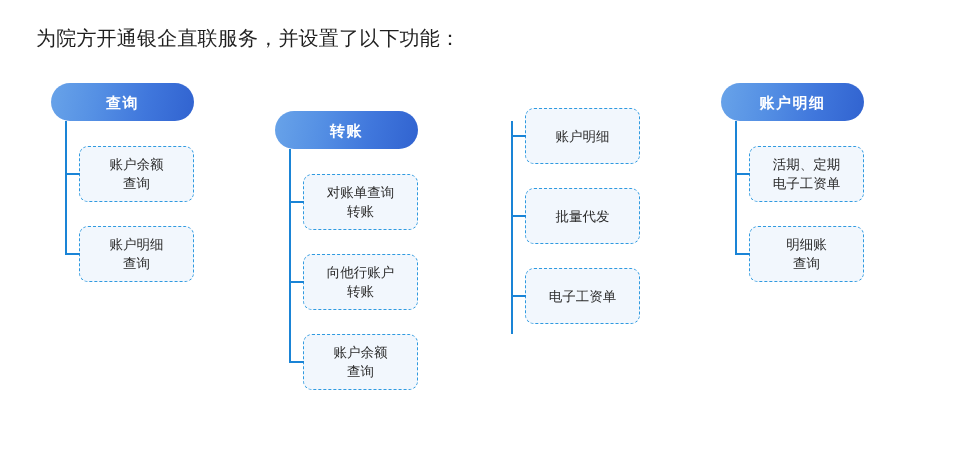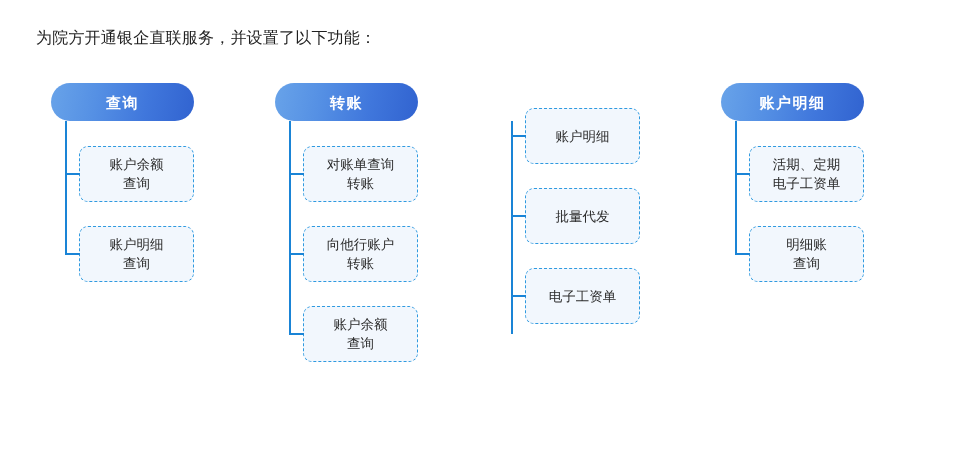--- a/index.html
+++ b/index.html
@@ -20,35 +20,35 @@
     position: relative;
     width: 960px;
     height: 454px;
   }
 
   
   .intro {
     position: absolute;
     left: 36px;
     top: 28px;
-    font-size: 16px;
+    font-size: 20px;
     line-height: 20px;
     color: #1f1f1f;
     white-space: nowrap;
     letter-spacing: 0.2px;
   }
 
   
   .column {
     position: absolute;
     top: 83px;
     width: 143px;
   }
   .col-0 { left: 51px; }
-  .col-1 { left: 275px; }
+  .col-1 { left: 275px; margin-top: 28px; }
   .col-2 { left: 497px; }
   .col-3 { left: 721px; }
 
   
   .pill {
     position: relative;
     width: 143px;
     height: 38px;
     border-radius: 19px;
     background: linear-gradient(100deg, #68a3e9 0%, #5590e4 32%, #4077dc 66%, #3163d0 100%);

